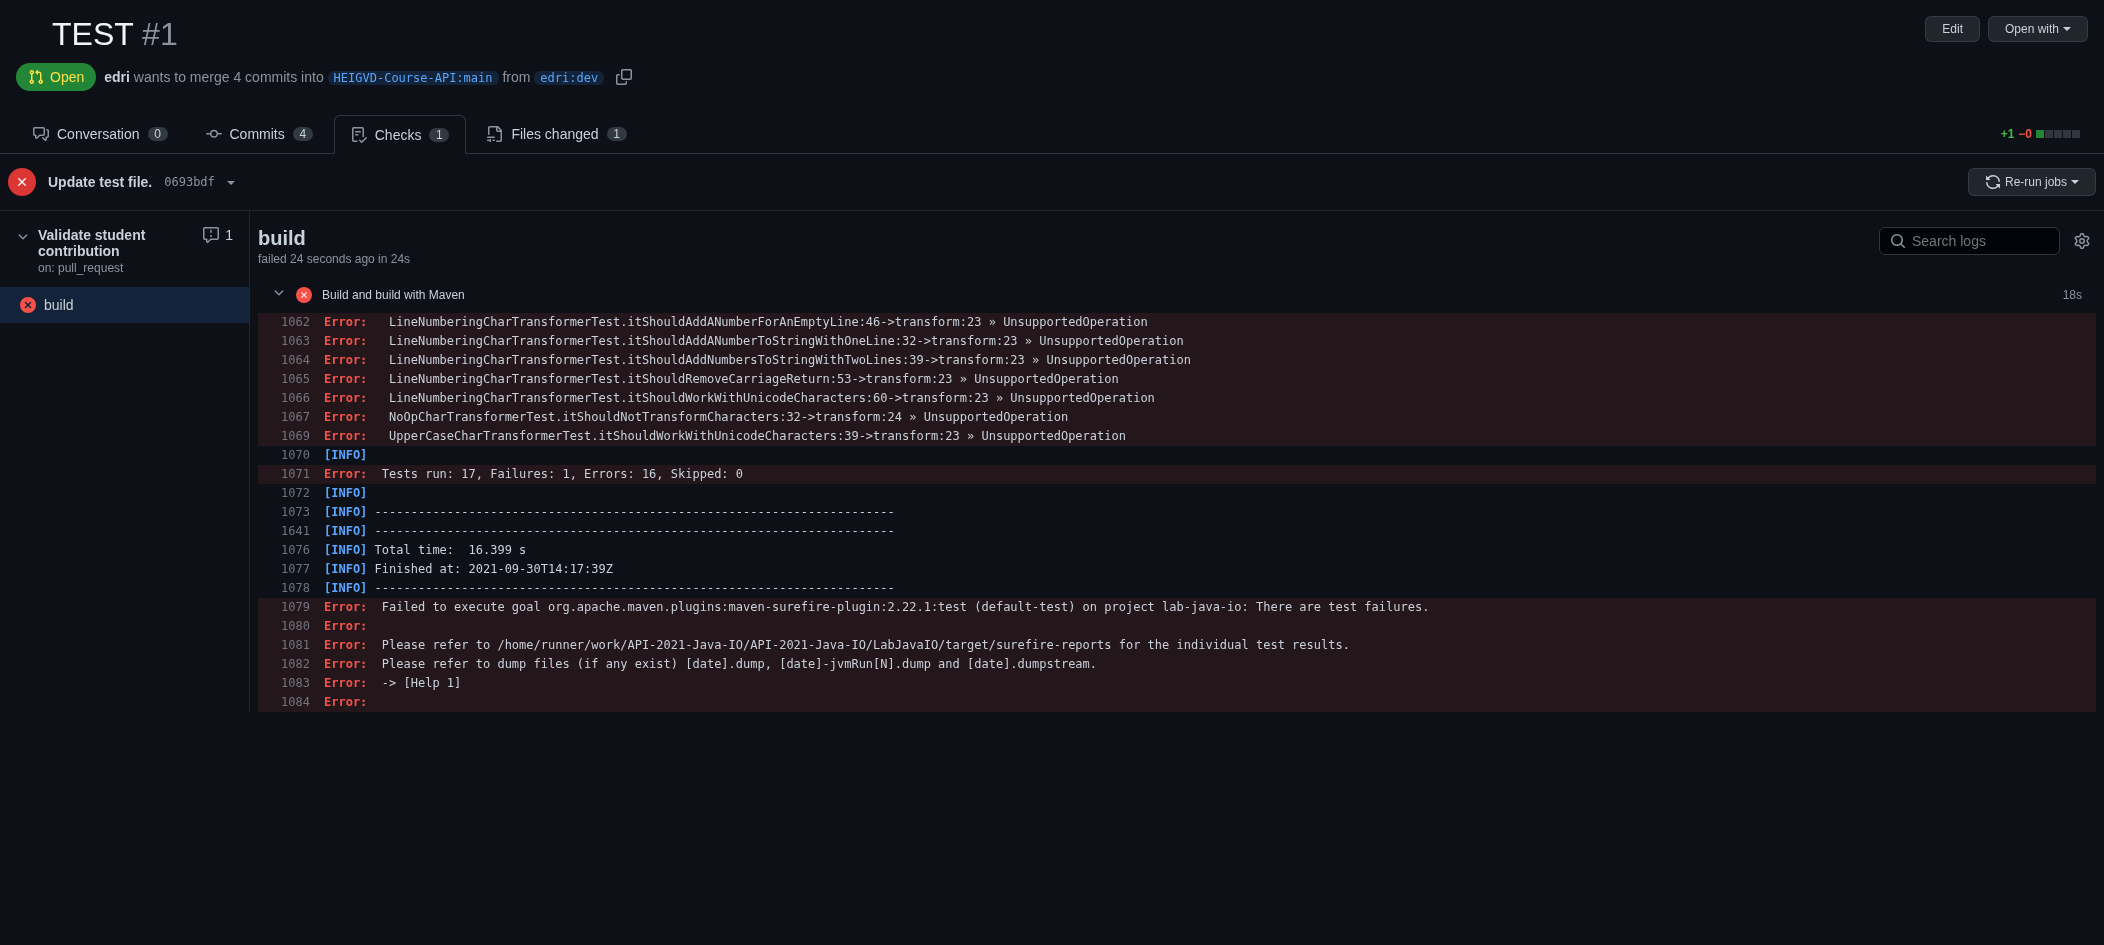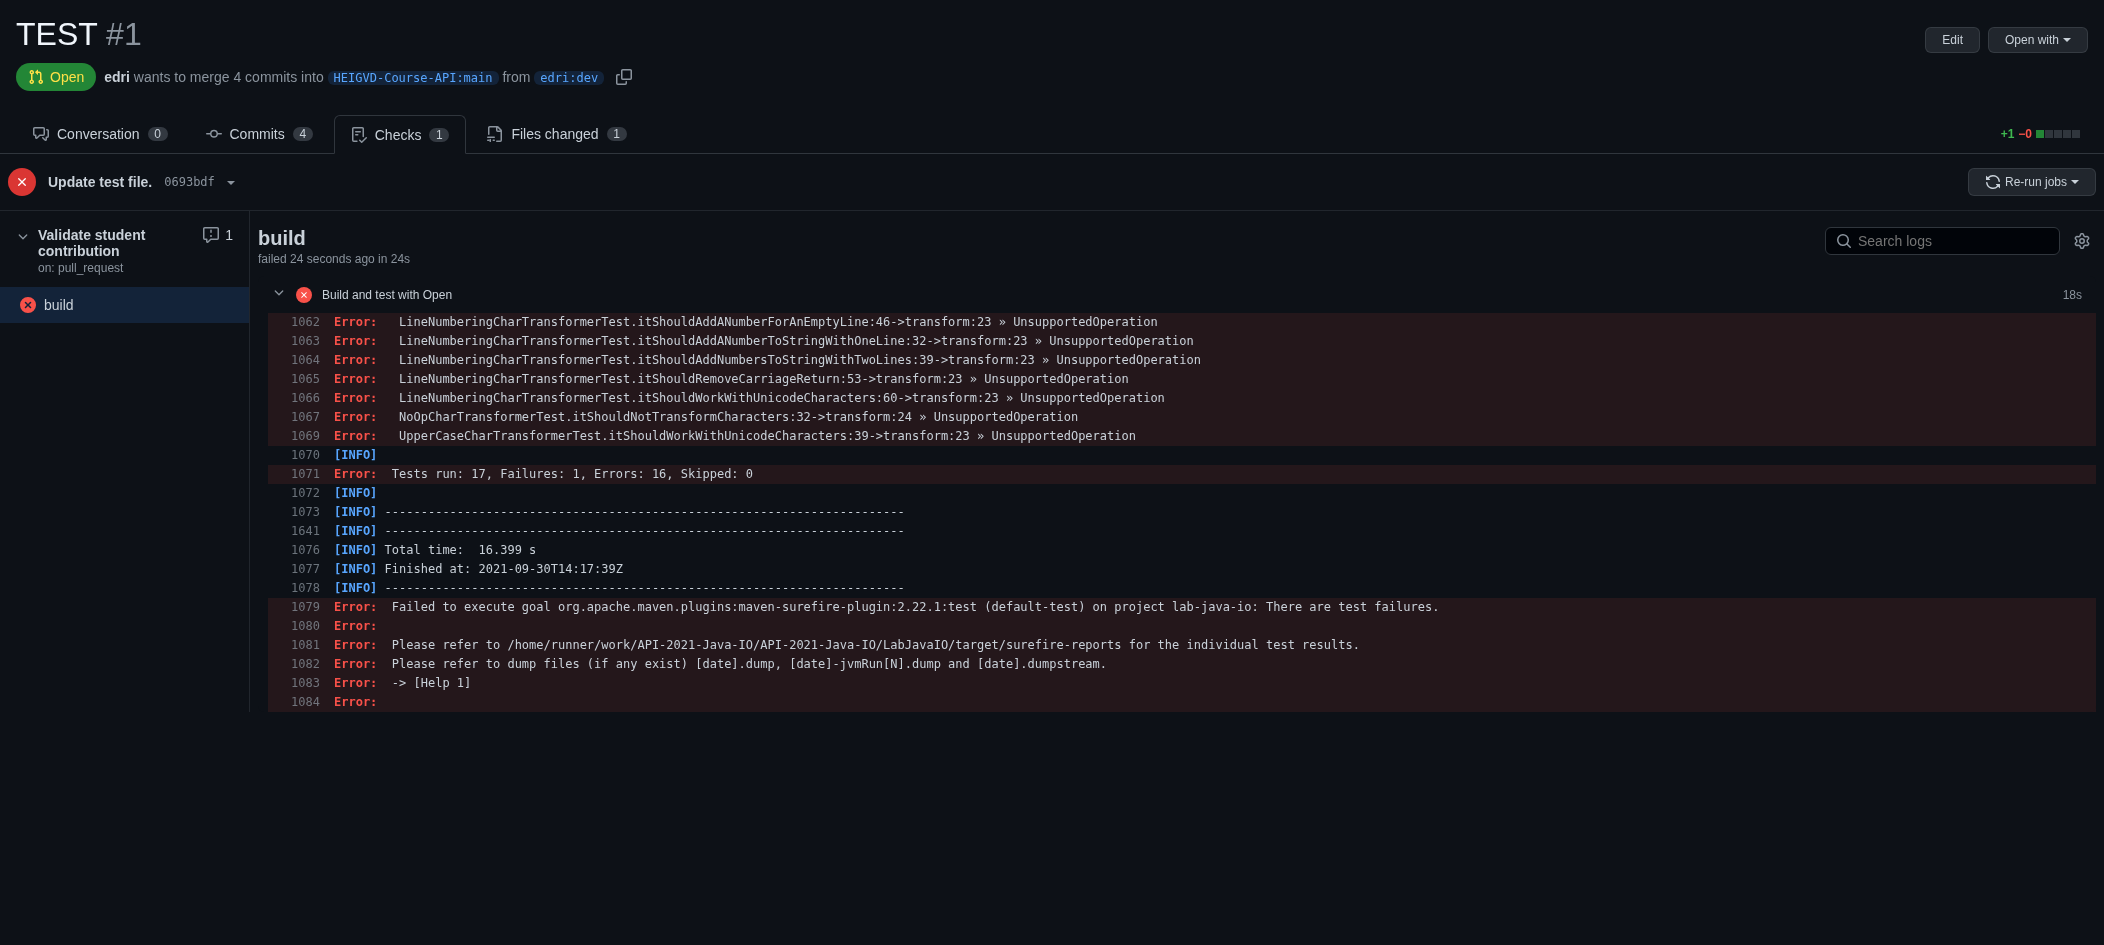--- a/index.html
+++ b/index.html
@@ -7,21 +7,21 @@
   background: #0d1117;
   color: #c9d1d9;
   font-family: -apple-system, BlinkMacSystemFont, "Segoe UI", Helvetica, Arial, sans-serif;
   font-size: 14px;
   overflow-x: hidden;
 }
 .mono { font-family: ui-monospace, SFMono-Regular, "SF Mono", Menlo, Consolas, monospace; }
 
 
 .page-header { padding: 16px 16px 8px 16px; }
-.title-row { display: flex; align-items: flex-end; justify-content: space-between; }
+.title-row { display: flex; align-items: flex-start; justify-content: space-between; margin-left: 36px; }
 .pr-title { font-size: 32px; font-weight: 400; color: #f0f6fc; }
 .pr-number { color: #8b949e; font-weight: 300; }
 .header-actions { display: flex; gap: 8px; }
 .btn {
   background: #21262d; color: #c9d1d9; border: 1px solid rgba(240,246,252,0.1);
   padding: 5px 16px; font-size: 12px; font-weight: 500; border-radius: 6px;
   cursor: pointer; display: inline-flex; align-items: center; gap: 4px;
 }
 .caret-down {
   display: inline-block; width: 0; height: 0;
@@ -99,42 +99,42 @@
 .sidebar-item.selected { background: rgba(56,139,253,0.15); }
 
 
 .main-pane { flex: 1; padding: 16px 8px 0 8px; min-width: 0; }
 .job-header { display: flex; align-items: flex-start; justify-content: space-between; margin-bottom: 10px; }
 .job-title { font-size: 20px; font-weight: 600; }
 .job-sub { color: #8b949e; font-size: 12px; margin-top: 2px; }
 .job-tools { display: flex; align-items: center; gap: 8px; }
 .search-box {
   background: #010409; border: 1px solid #30363d; border-radius: 6px;
-  display: flex; align-items: center; padding: 5px 10px; width: 235px;
+  display: flex; align-items: center; padding: 5px 10px; width: 181px;
 }
 .search-box input {
   background: transparent; border: none; color: #c9d1d9; font-size: 14px;
   outline: none; flex: 1; margin-left: 6px;
 }
 .kebab-btn { background: none; border: none; color: #8b949e; cursor: pointer; padding: 6px; display: inline-flex; }
 
 .log-container { background: #0d1117; border-radius: 6px; margin-top: 10px; font-size: 12px; }
 .step-header {
   display: flex; align-items: center; padding: 10px 14px; gap: 10px;
   cursor: pointer;
 }
 .step-status-fail {
   width: 16px; height: 16px; border-radius: 50%; background: #f85149;
   display: inline-flex; align-items: center; justify-content: center;
 }
 .step-name { flex: 1; color: #c9d1d9; }
 .step-time { color: #8b949e; font-size: 12px; }
 
 .log-lines { font-family: ui-monospace, SFMono-Regular, "SF Mono", Menlo, Consolas, monospace; }
-.log-line { display: flex; padding: 0 12px; line-height: 19px; margin-left: 10px; }
+.log-line { display: flex; padding: 0 12px; line-height: 19px; }
 .log-line.hl-error { background: rgba(248,81,73,0.1); }
 .ln { width: 40px; text-align: right; color: rgba(139,148,158,0.75); flex-shrink: 0; user-select: none; }
 .lc { padding-left: 14px; white-space: pre; color: #c9d1d9; }
 .tok-err { color: #f85149; font-weight: 600; }
 .tok-info { color: #58a6ff; font-weight: 600; }
 
 .icon { width: 16px; height: 16px; display: inline-flex; flex-shrink: 0; }
 .icon svg { width: 100%; height: 100%; }
 .muted { color: #8b949e; }
 </style>
@@ -324,21 +324,21 @@
         <span class="muted">
           <svg width="14" height="14" viewBox="0 0 16 16" fill="currentColor">
               <path d="M12.78 5.22a.749.749 0 0 1 0 1.06l-4.25 4.25a.749.749 0 0 1-1.06 0L3.22 6.28a.749.749 0 1 1 1.06-1.06L8 8.94l3.72-3.72a.749.749 0 0 1 1.06 0Z"></path>
             </svg>
         </span>
         <span class="step-status-fail">
           <svg width="10" height="10" viewBox="0 0 16 16" fill="#fff">
               <path d="M3.72 3.72a.75.75 0 0 1 1.06 0L8 6.94l3.22-3.22a.749.749 0 0 1 1.06 1.06L9.06 8l3.22 3.22a.749.749 0 0 1-1.06 1.06L8 9.06l-3.22 3.22a.749.749 0 1 1-1.06-1.06L6.94 8 3.72 4.78a.75.75 0 0 1 0-1.06Z"></path>
             </svg>
         </span>
-        <span class="step-name">Build and test with Open</span>
+        <span class="step-name">Build and build with Maven</span>
         <span class="step-time">18s</span>
       </div>
       <div class="log-lines" id="log-lines">
           <div class="log-line hl-error">
             <span class="ln">1062</span>
             <span class="lc"><span class="tok-err">Error:</span>   LineNumberingCharTransformerTest.itShouldAddANumberForAnEmptyLine:46-&gt;transform:23 » UnsupportedOperation</span>
           </div>
           <div class="log-line hl-error">
             <span class="ln">1063</span>
             <span class="lc"><span class="tok-err">Error:</span>   LineNumberingCharTransformerTest.itShouldAddANumberToStringWithOneLine:32-&gt;transform:23 » UnsupportedOperation</span>

